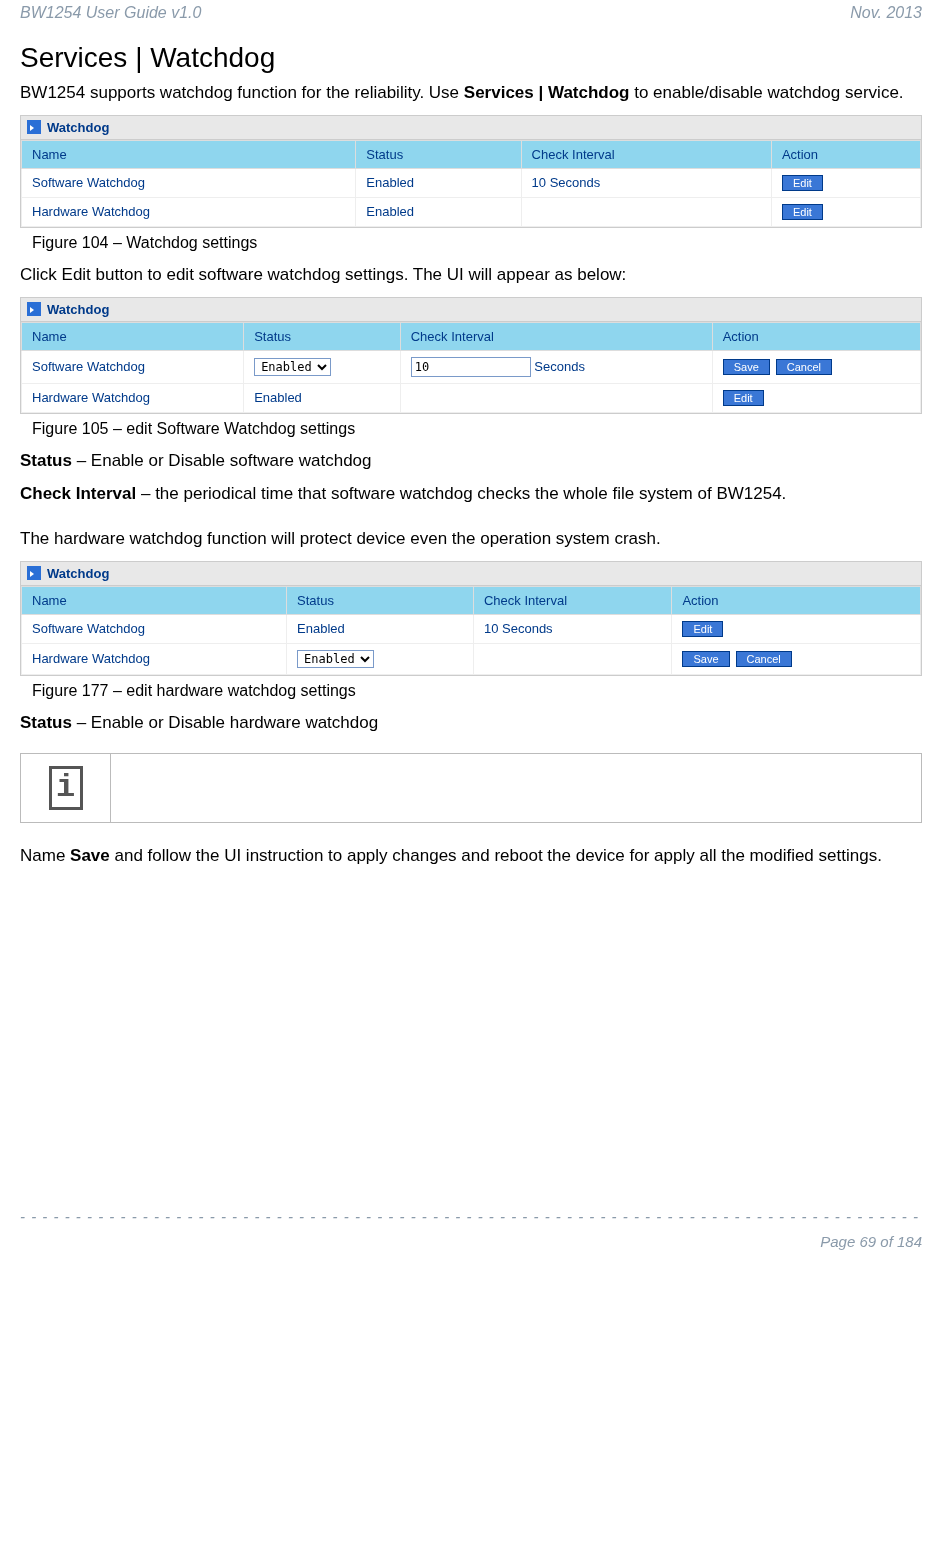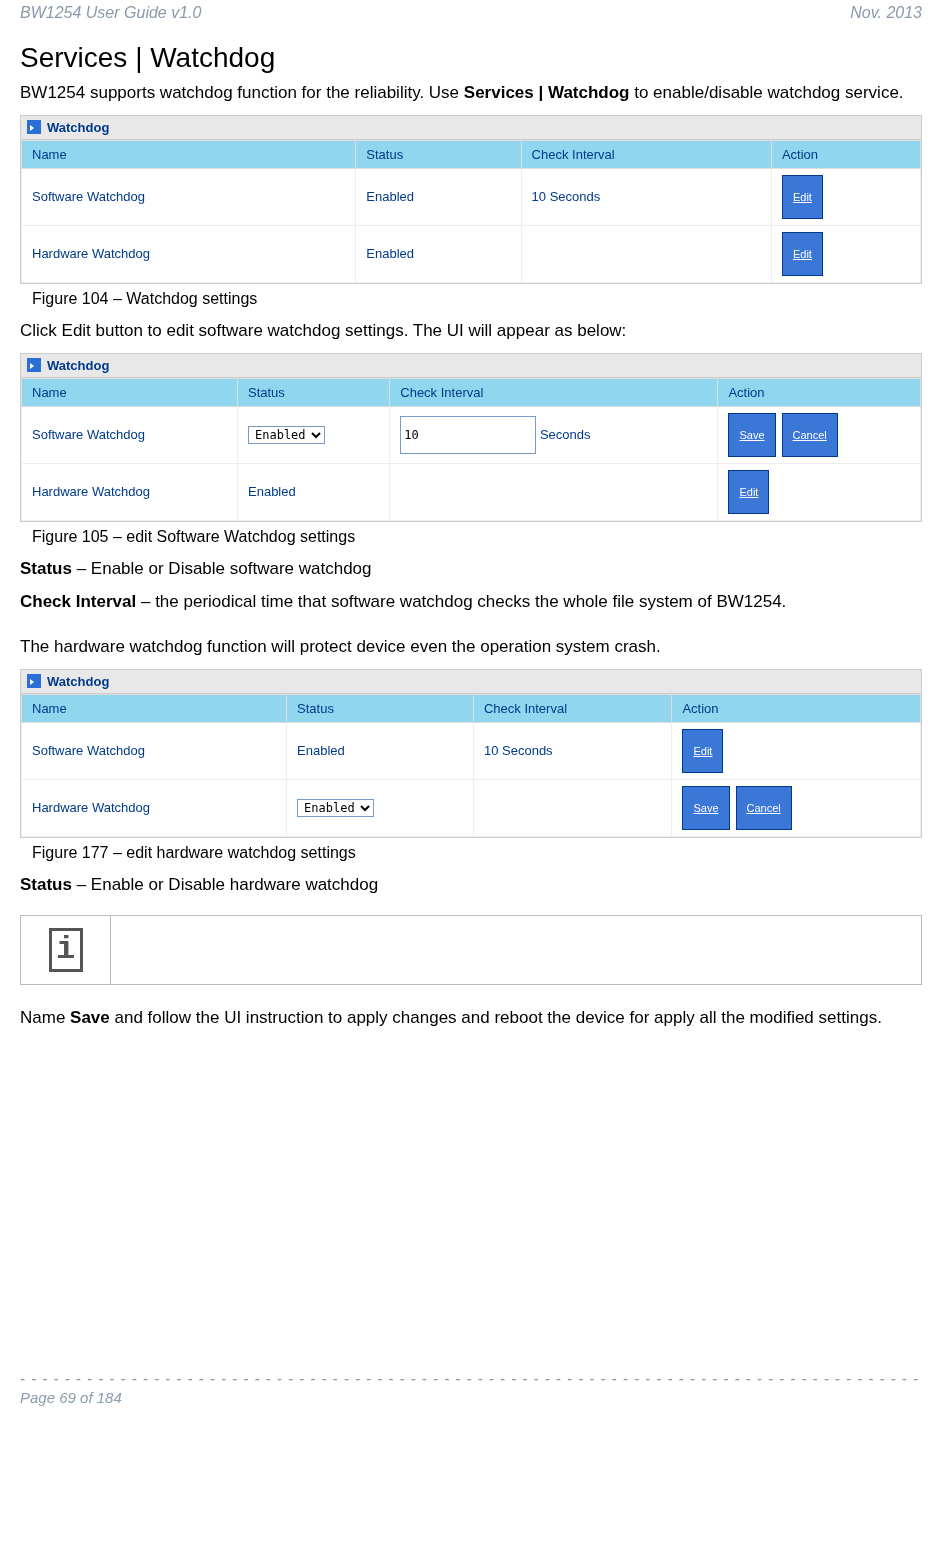--- a/index.html
+++ b/index.html
@@ -73,38 +73,37 @@
     color: #003a8a;
     padding: 6px 10px;
     border: 1px solid #eee;
   }
   .btn {
     display: inline-block;
     font-size: 11px;
     color: #fff;
     background: #3a77d6;
     border: 1px solid #003a8a;
-    padding: 15px 10px;
-    text-decoration: underline;
+    padding: 1px 10px;
     cursor: pointer;
   }
   .btn + .btn { margin-left: 6px; }
   select.small {
     font-family: monospace;
     font-size: 12px;
     border: 1px solid #7a9ac9;
     background: #fff;
     padding: 0 2px;
   }
   input.small {
     font-family: monospace;
     font-size: 12px;
-    width: 136px;
+    width: 120px;
     border: 1px solid #7a9ac9;
-    padding: 11px 3px;
+    padding: 2px 3px;
   }
   .info-box {
     display: flex;
     border: 1px solid #bbb;
     margin: 18px 0 22px;
   }
   .info-box .icon-cell {
     width: 90px;
     display: flex;
     align-items: flex-start;
@@ -127,21 +126,21 @@
     font-size: 17px;
     line-height: 1.35;
   }
   .footer-area {
     margin-top: 340px;
     color: #8a9aaa;
     font-style: italic;
     font-size: 15px;
   }
   .dots { letter-spacing: 1px; white-space: nowrap; overflow: hidden; color:#8a9aaa; }
-  .pg { margin-top: 2px; }
+  .pg { text-align: right; margin-top: 8px; }
 </style>
 </head>
 <body>
 
 <div class="header-line">
   <span>BW1254 User Guide v1.0</span>
   <span>Nov.  2013</span>
 </div>
 
 <h1>Services | Watchdog</h1>

